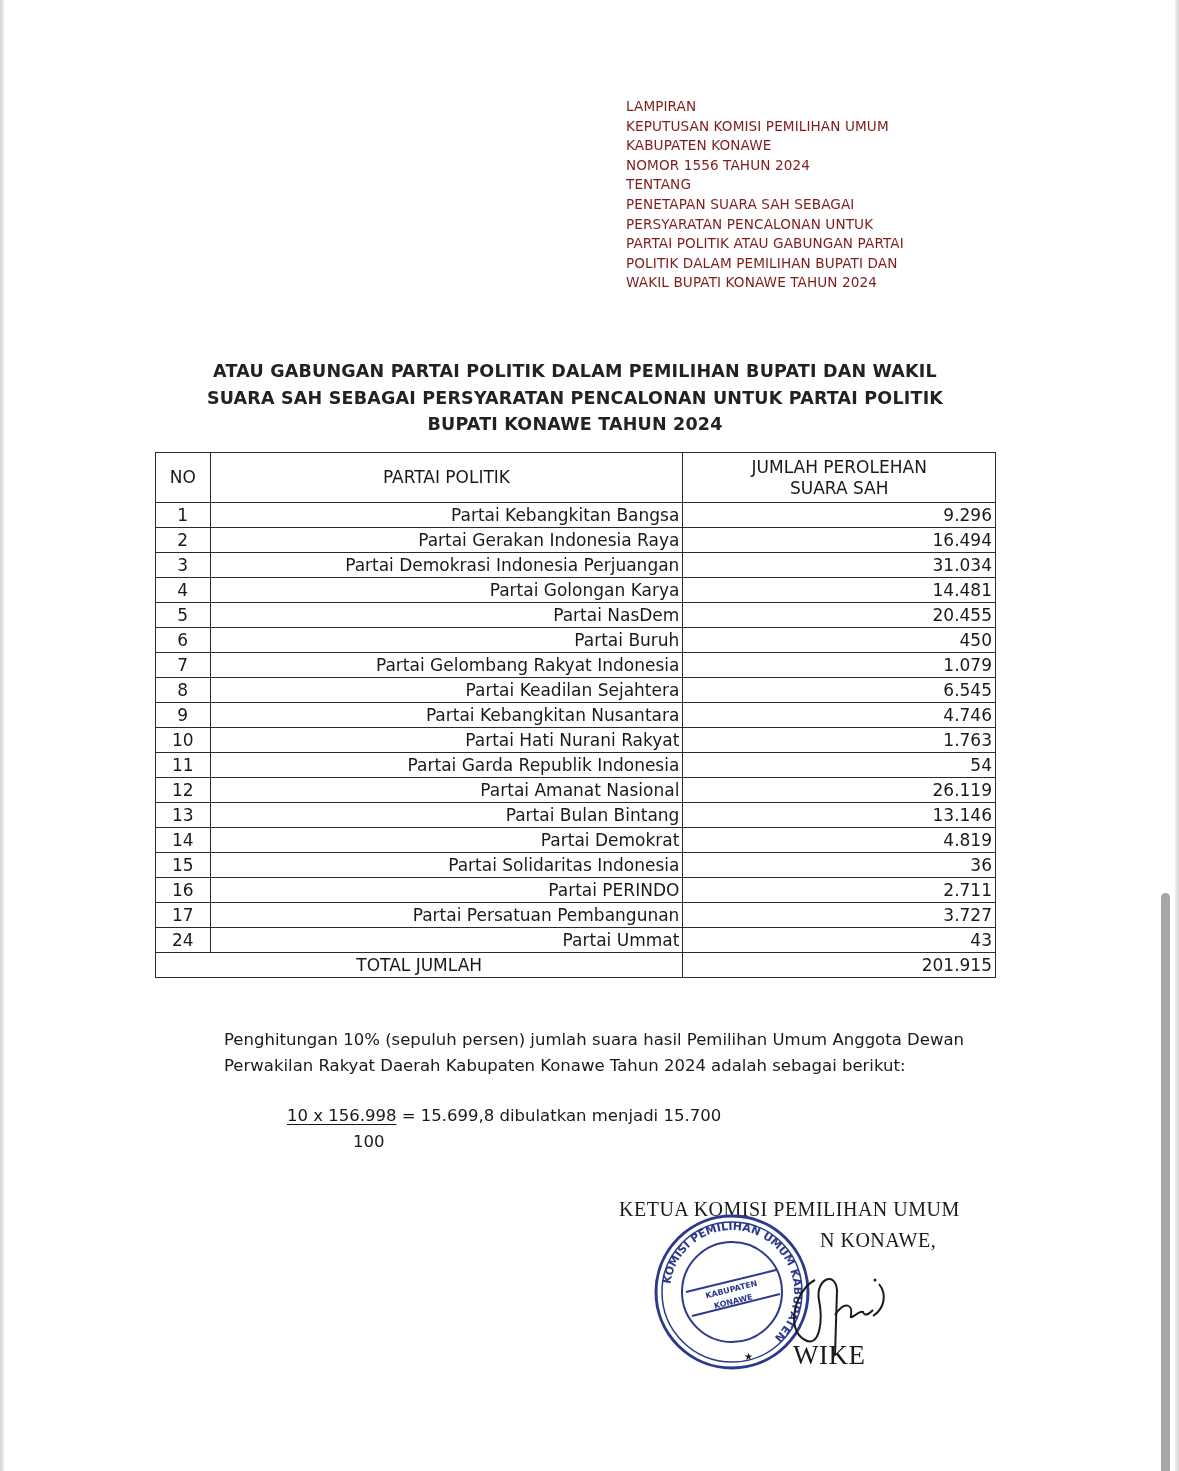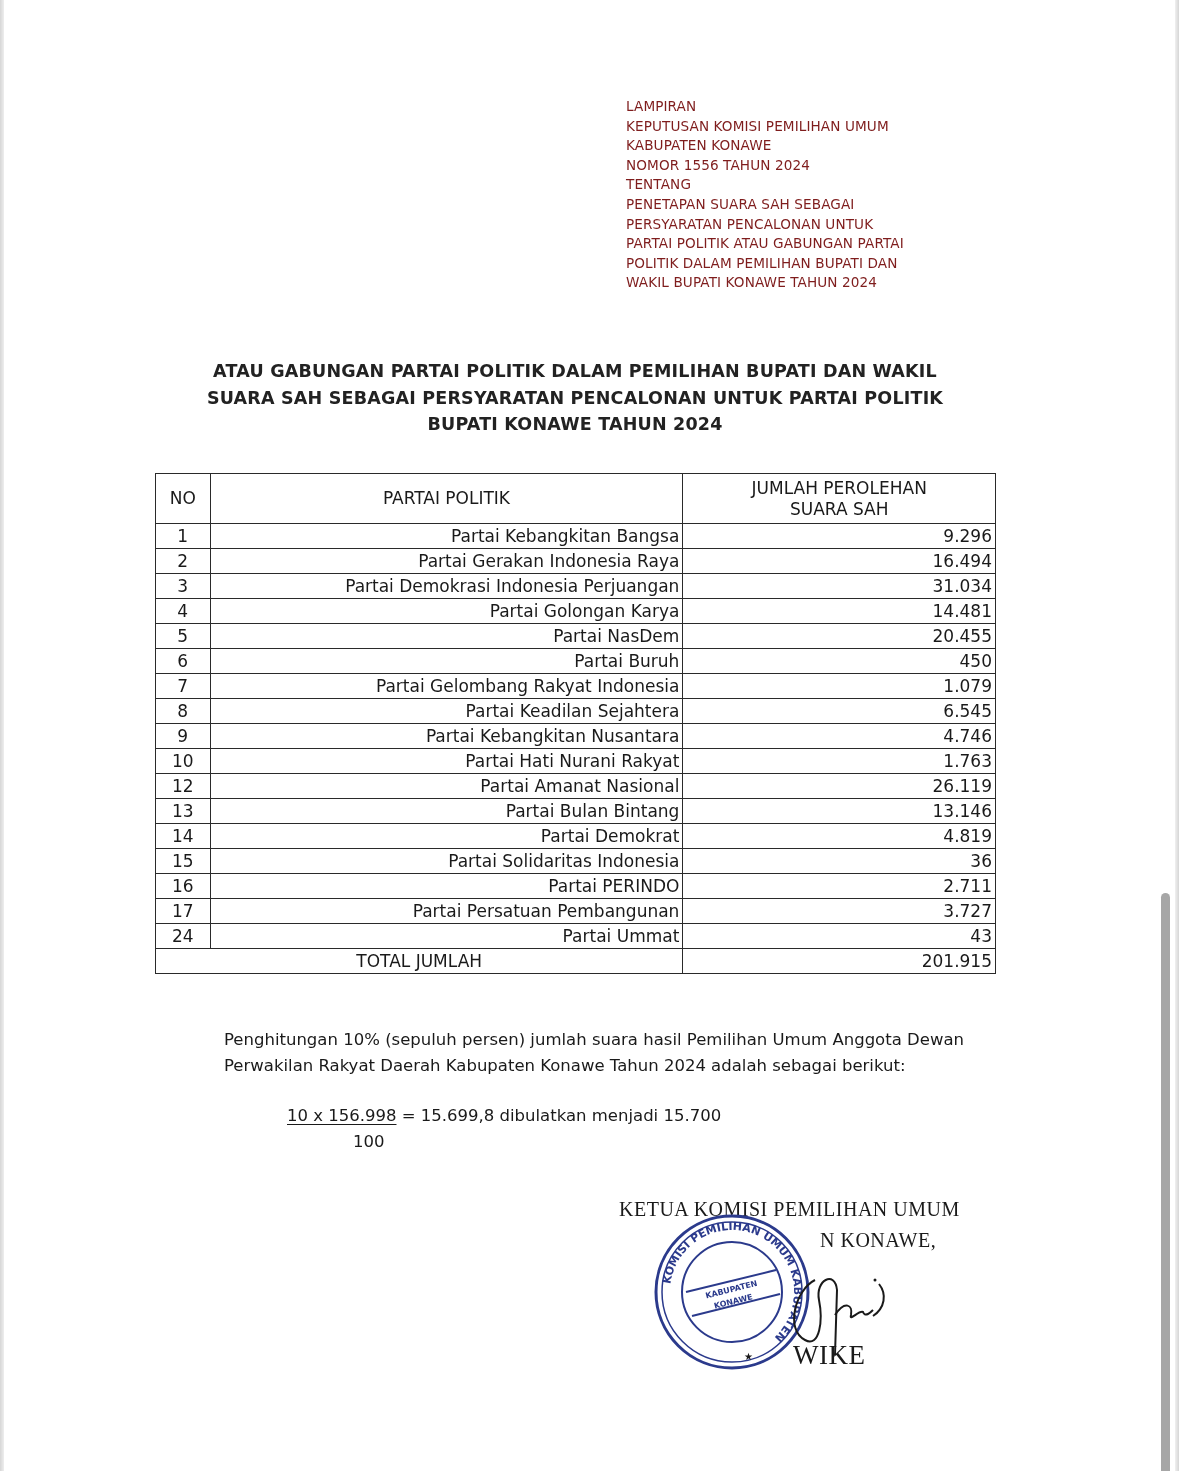--- a/index.html
+++ b/index.html
@@ -36,21 +36,21 @@
 
   .doc-title {
     position: absolute; left: 150px; top: 358px; width: 850px;
     text-align: center;
     font-family: "DejaVu Sans", sans-serif; font-weight: bold;
     font-size: 17.5px; line-height: 26.5px; color: #222;
     letter-spacing: 0.2px;
   }
 
   table.votes {
-    position: absolute; left: 155px; top: 473px;
+    position: absolute; left: 155px; top: 452px;
     width: 841px;
     border-collapse: collapse;
     font-family: "DejaVu Sans", sans-serif;
     font-size: 17px; color: #1a1a1a;
   }
   table.votes td, table.votes th {
     border: 1.6px solid #2a2a2a;
     padding: 0 3px;
     height: 24px; line-height: 22px;
   }
@@ -171,20 +171,25 @@
       </tr>
     <tr>
         <td class="col-no">9</td>
         <td class="col-party">Partai Kebangkitan Nusantara</td>
         <td class="col-votes">4.746</td>
       </tr>
     <tr>
         <td class="col-no">10</td>
         <td class="col-party">Partai Hati Nurani Rakyat</td>
         <td class="col-votes">1.763</td>
+      </tr>
+    <tr>
+        <td class="col-no">11</td>
+        <td class="col-party">Partai Garda Republik Indonesia</td>
+        <td class="col-votes">54</td>
       </tr>
     <tr>
         <td class="col-no">12</td>
         <td class="col-party">Partai Amanat Nasional</td>
         <td class="col-votes">26.119</td>
       </tr>
     <tr>
         <td class="col-no">13</td>
         <td class="col-party">Partai Bulan Bintang</td>
         <td class="col-votes">13.146</td>

